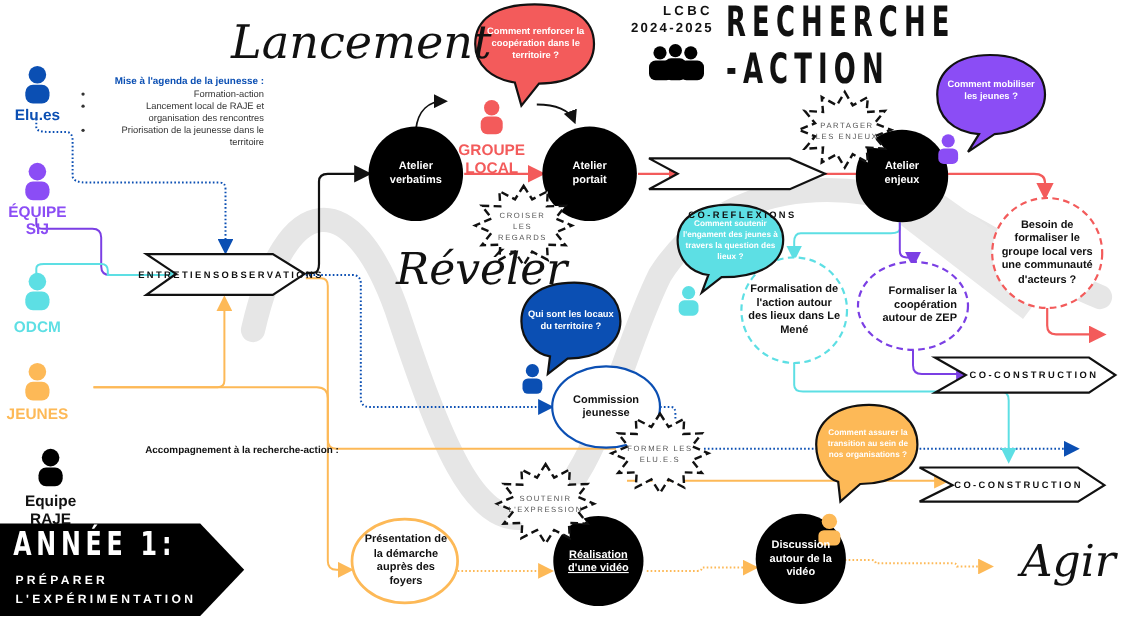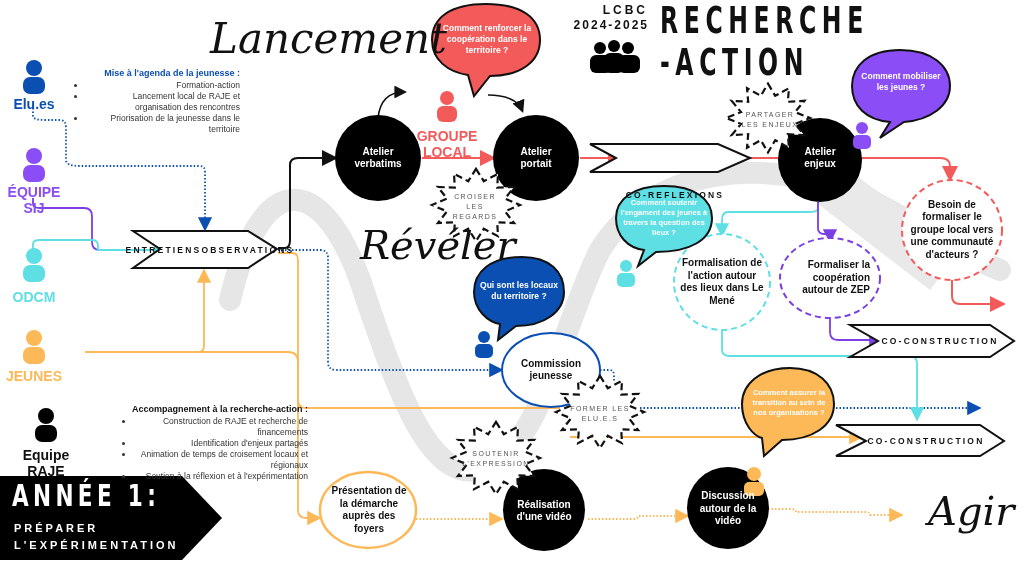--- a/index.html
+++ b/index.html
@@ -175,26 +175,20 @@
 <div class="abs notes" style="left:70px;top:68px;width:170px;">
   <h4 style="color:#0b4fb3;">Mise à l'agenda de la jeunesse :</h4>
   <ul>
     <li>Formation-action</li>
     <li>Lancement local de RAJE et organisation des rencontres</li>
     <li>Priorisation de la jeunesse dans le territoire</li>
   </ul>
 </div>
 <div class="abs notes" style="left:118px;top:376px;width:190px;margin-top:28px;">
   <h4 style="color:#111;">Accompagnement à la recherche-action :</h4>
-  <ul>
-    <li>Construction de RAJE et recherche de financements</li>
-    <li>Identification d'enjeux partagés</li>
-    <li>Animation de temps de croisement locaux et régionaux</li>
-    <li>Soutien à la réflexion et à l'expérimentation</li>
-  </ul>
 </div>
 
 <div class="abs" style="left:12px;top:478px;font-family:'DejaVu Sans',sans-serif;font-weight:bold;font-size:30px;letter-spacing:6px;color:#fff;transform:scaleX(0.72);transform-origin:left top;white-space:nowrap;">ANNÉE 1:</div>
 <div class="abs" style="left:14px;top:522px;font-weight:bold;font-size:11px;letter-spacing:3px;color:#fff;text-align:right;">PRÉPARER</div>
 <div class="abs" style="left:14px;top:539px;font-weight:bold;font-size:11px;letter-spacing:3px;color:#fff;">L'EXPÉRIMENTATION</div>
 
 <div class="arrow-text" style="left:160px;top:236px;width:100px;height:28px;">
   <span>ENTRETIENS</span>
   <span>OBSERVATIONS</span>
 </div>
@@ -203,21 +197,21 @@
 <div class="arrow-text" style="left:866px;top:433px;width:120px;height:16px;">CO-CONSTRUCTION</div>
 
 <div class="node-text" style="left:343px;top:140px;width:70px;height:36px;color:#fff;">Atelier verbatims</div>
 <div class="node-text" style="left:506px;top:140px;width:60px;height:36px;color:#fff;">Atelier portait</div>
 <div class="node-text" style="left:795px;top:140px;width:50px;height:36px;color:#fff;">Atelier enjeux</div>
 <div class="node-text" style="left:910px;top:190px;width:84px;height:80px;color:#111;">Besoin de formaliser le groupe local vers une communauté d'acteurs ?</div>
 <div class="node-text" style="left:790px;top:258px;width:80px;height:40px;color:#111;text-align:right;">Formaliser la coopération autour de ZEP</div>
 <div class="node-text" style="left:680px;top:250px;width:84px;height:64px;color:#111;">Formalisation de l'action autour des lieux dans Le Mené</div>
 <div class="node-text" style="left:515px;top:356px;width:72px;height:28px;color:#111;">Commission jeunesse</div>
 <div class="node-text" style="left:328px;top:484px;width:82px;height:52px;color:#111;">Présentation de la démarche auprès des foyers</div>
-<div class="node-text" style="left:507px;top:496px;width:74px;height:30px;color:#fff;">Réalisation d'une vidéo</div>
+<div class="node-text" style="left:507px;top:496px;width:74px;height:30px;color:#fff;text-decoration:underline;">Réalisation d'une vidéo</div>
 <div class="node-text" style="left:694px;top:488px;width:68px;height:42px;color:#fff;">Discussion autour de la vidéo</div>
 
 <div class="burst-text" style="left:452px;top:190px;width:46px;height:34px;">CROISER LES REGARDS</div>
 <div class="burst-text" style="left:740px;top:108px;width:60px;height:24px;">PARTAGER LES ENJEUX</div>
 <div class="burst-text" style="left:570px;top:402px;width:60px;height:24px;">FORMER LES ELU.E.S</div>
 <div class="burst-text" style="left:456px;top:448px;width:80px;height:22px;">SOUTENIR L'EXPRESSION</div>
 
 <div class="bubble-text" style="left:440px;top:16px;width:94px;height:46px;">Comment renforcer la coopération dans le territoire ?</div>
 <div class="bubble-text" style="left:858px;top:66px;width:86px;height:32px;">Comment mobiliser les jeunes ?</div>
 <div class="bubble-text" style="left:620px;top:194px;width:88px;height:48px;font-size:7.5px;line-height:10px;">Comment soutenir l'engament des jeunes à travers la question des lieux ?</div>

